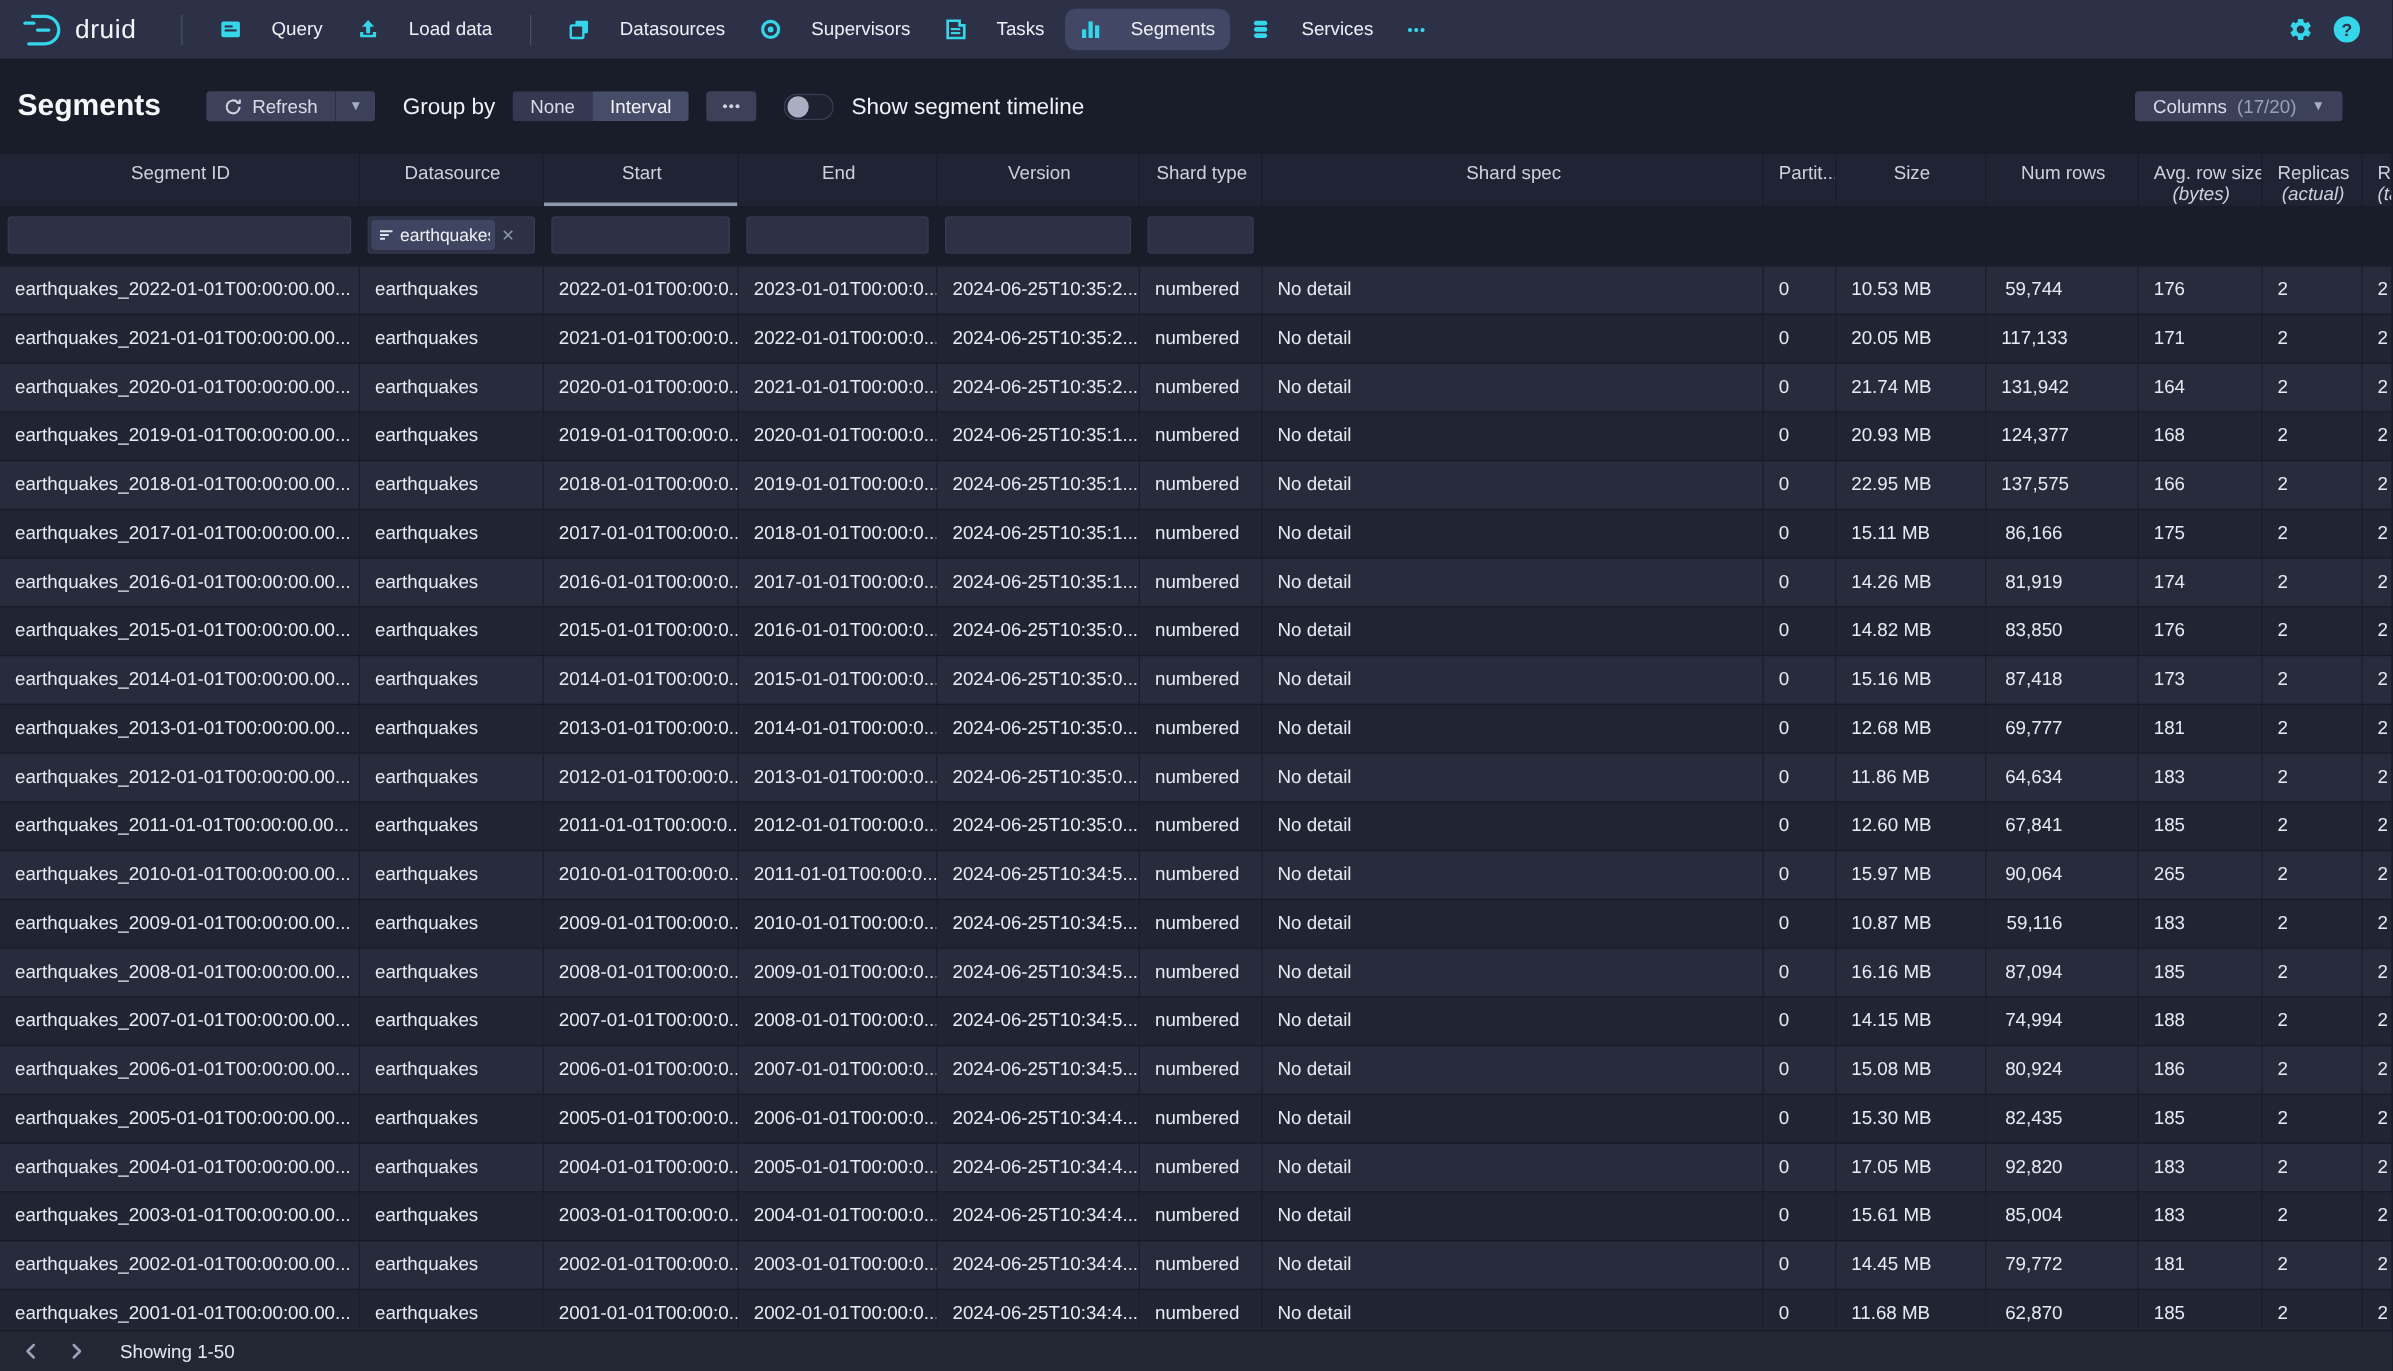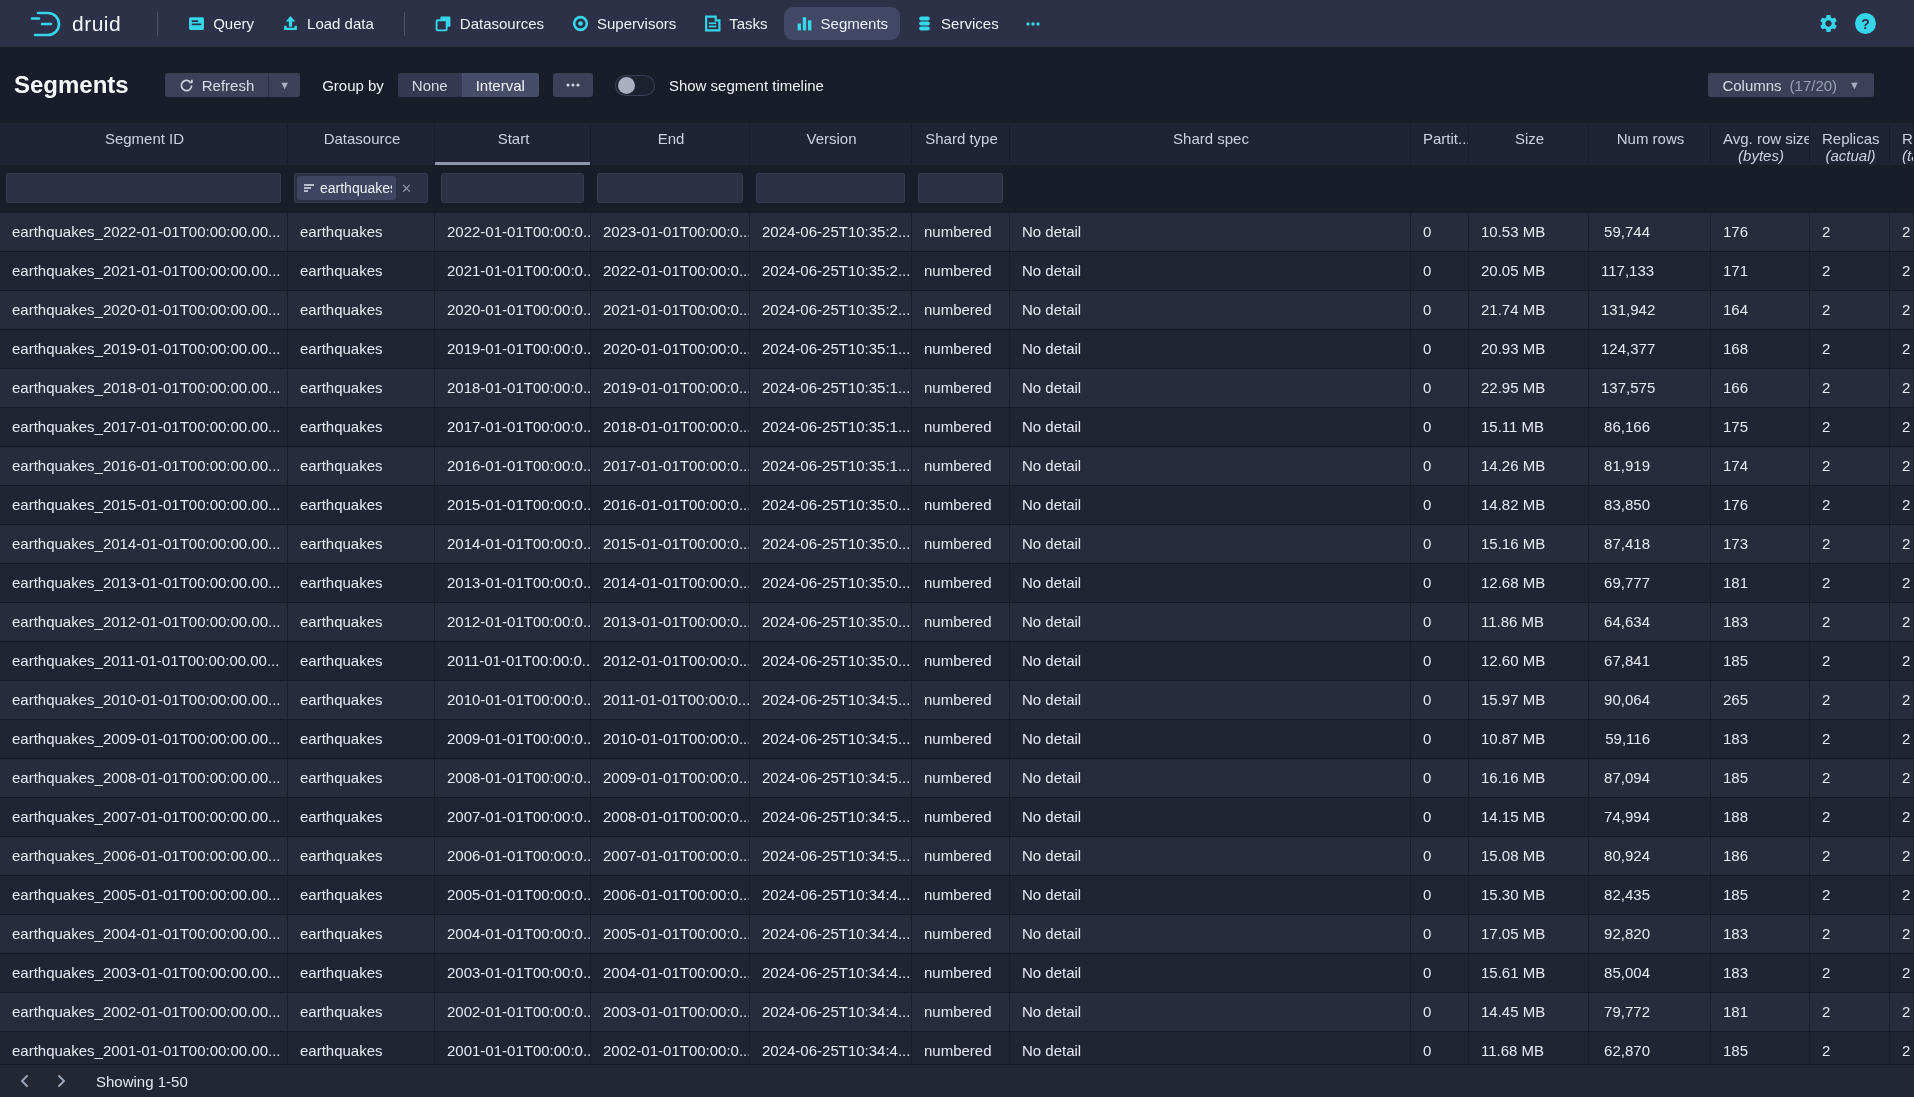--- a/index.html
+++ b/index.html
@@ -5,27 +5,27 @@
   * { margin:0; padding:0; box-sizing:border-box; }
   html,body { width:1914px; height:1097px; overflow:hidden; }
   body {
     font-family:"Liberation Sans", sans-serif;
     background:#191c29; color:#e8eaf2;
     position:relative;
   }
   
   .topnav {
     height:47px; background:#2d3148; display:flex; align-items:center;
-    padding:0 30px; gap:4px;
+    padding:0 18px; gap:4px;
   }
   .logo { display:flex; align-items:center; gap:8px; margin-right:18px; }
   .logo-word { color:#f5f7fb; font-size:21px; font-weight:400; letter-spacing:.5px; }
   .nav-divider { width:1px; height:24px; background:#4a5068; margin:0 14px; }
   .nav-item {
-    display:flex; align-items:flex-end; gap:8px; padding:8px 12px;
+    display:flex; align-items:flex-end; gap:24px; padding:8px 12px;
     border-radius:9px; color:#eef1f7; font-size:15px; cursor:pointer; white-space:nowrap;
   }
   .nav-item.active { background:#414764; }
   .nav-more { padding:8px 10px; }
   .nav-spacer { flex:1; }
   .icon-cyan { color:#35d6e9; }
   .nav-right { display:flex; align-items:center; gap:16px; margin-right:8px; }
   .help-circle {
     width:21px; height:21px; border-radius:50%; background:#35d6e9;
     color:#2d3148; font-weight:bold; font-size:14px;
@@ -40,21 +40,21 @@
   .btn {
     background:#3c4159; color:#d9dce8; font-size:15px; border:none;
     height:24px; display:inline-flex; align-items:center; gap:8px;
     padding:0 14px; border-radius:3px; cursor:pointer;
     font-family:"Liberation Sans", sans-serif;
   }
   .split { display:inline-flex; }
   .split .btn.main { border-radius:3px 0 0 3px; }
   .split .btn.caret-part { border-radius:0 3px 3px 0; border-left:1px solid #2c3145; padding:0 10px; }
   .caret { font-size:11px; color:#a8aec2; }
-  .label-text { font-size:15px; color:#f0f2f7; }
+  .label-text { font-size:18px; color:#f0f2f7; }
   .seg-group { display:inline-flex; border-radius:3px; overflow:hidden; }
   .seg-group .btn { border-radius:0; background:#343951; }
   .seg-group .btn.selected { background:#474d68; color:#f2f4f9; }
   .more-btn { padding:0 12px; letter-spacing:2px; color:#cdd2e0; font-weight:bold; }
   .toggle { width:40px; height:21px; border-radius:11px; background:#1d2130; position:relative; cursor:pointer; box-shadow:inset 0 0 0 1px #3a3f55; }
   .toggle .knob { position:absolute; top:2px; left:3px; width:17px; height:17px; border-radius:50%; background:#a9aec0; }
   .toolbar-right { margin-left:auto; margin-right:26px; }
   .cols-count { color:#9aa1b5; }
   
   .table { --cols:288px 147px 156px 159px 162px 98px 401px 58px 120px 122px 99px 80px 1fr; width:1914px; }

